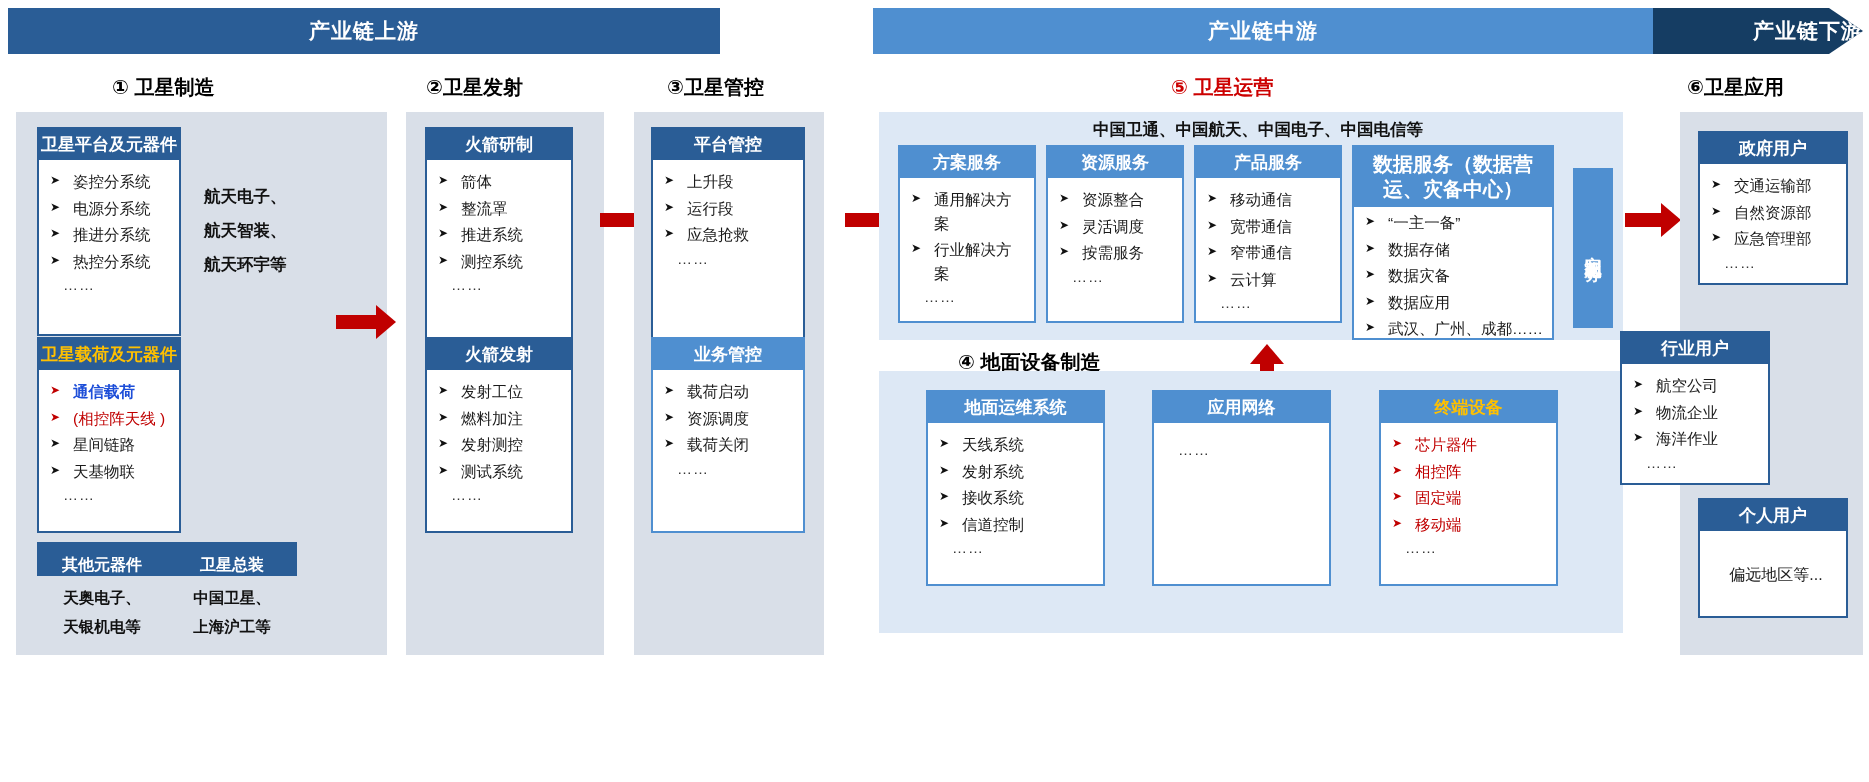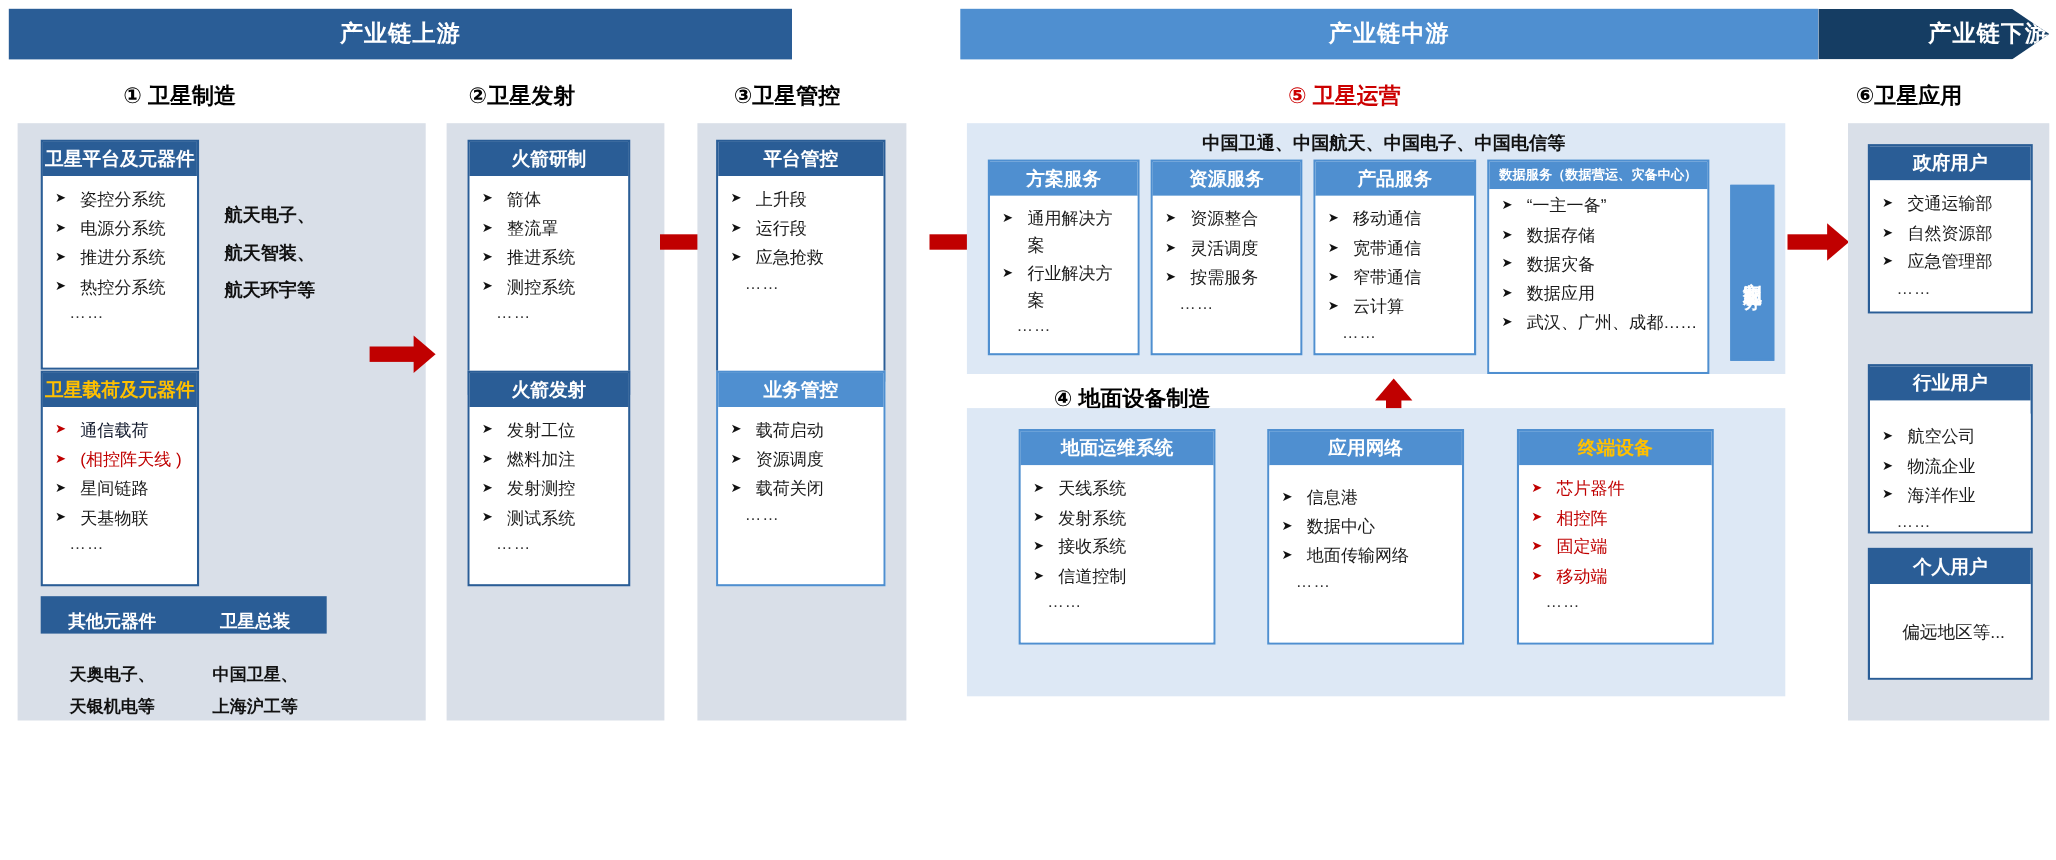--- a/index.html
+++ b/index.html
@@ -56,39 +56,39 @@
   ul.items li{
     font-size:15.5px;line-height:1.52;color:#1a1a1a;
     padding-left:24px;position:relative;margin-bottom:3px;white-space:normal;
   }
   ul.items li::before{
     content:"\27A4";position:absolute;left:1px;top:0;font-size:12px;
     color:#111;line-height:1.75;
   }
   ul.items li.red{color:#c00000;}
   ul.items li.red::before{color:#c00000;}
-  ul.items li.redbold{color:#0f172a;font-weight:normal;}
+  ul.items li.redbold{color:#1d4ed8;font-weight:bold;}
   ul.items li.redbold::before{color:#c00000;}
   .ellip{font-size:15px;color:#333;padding-left:14px;letter-spacing:1px;line-height:1.2;}
   .plain-note{font-size:16px;color:#222;padding-left:4px;}
 
   
   .sidenote{
     position:absolute;font-weight:bold;font-size:16.5px;color:#111;
     line-height:2.05;white-space:nowrap;
   }
 
   
   .mini-table{position:absolute;box-sizing:border-box;}
   .mt-head{
     display:flex;background:#2a5d96;color:#fff;font-weight:bold;font-size:16px;
     height:34px;align-items:flex-end;
   }
   .mt-head>div{flex:1;text-align:center;}
-  .mt-body{display:flex;font-weight:bold;font-size:15.5px;color:#111;padding-top:24px;}
+  .mt-body{display:flex;font-weight:bold;font-size:15.5px;color:#111;padding-top:8px;}
   .mt-body>div{flex:1;text-align:center;line-height:1.85;}
 
   
   .vcard{
     position:absolute;box-sizing:border-box;background:#4f8fd0;border:2px solid #4f8fd0;
     color:#fff;font-weight:bold;font-size:17px;
     display:flex;align-items:center;justify-content:center;
   }
   .vcard span{writing-mode:vertical-rl;text-orientation:upright;letter-spacing:2px;}
 
@@ -281,21 +281,21 @@
       <li>移动通信</li>
       <li>宽带通信</li>
       <li>窄带通信</li>
       <li>云计算</li>
     </ul>
     <div class="ellip">……</div>
   </div>
 </div>
 
 <div class="card lt" style="left:1352px;top:145px;width:202px;height:195px;">
-  <div class="card-head" style="font-size:12px;">数据服务（数据营运、灾备中心）</div>
+  <div class="card-head" style="font-size:20px;">数据服务（数据营运、灾备中心）</div>
   <div class="card-body" style="padding-top:4px;">
     <ul class="items">
       <li>“一主一备”</li>
       <li>数据存储</li>
       <li>数据灾备</li>
       <li>数据应用</li>
       <li>武汉、广州、成都……</li>
     </ul>
   </div>
 </div>
@@ -320,25 +320,20 @@
       <li>接收系统</li>
       <li>信道控制</li>
     </ul>
     <div class="ellip">……</div>
   </div>
 </div>
 
 <div class="card lt" style="left:1152px;top:390px;width:179px;height:196px;">
   <div class="card-head">应用网络</div>
   <div class="card-body" style="padding-top:18px;">
-    <ul class="items">
-      <li>信息港</li>
-      <li>数据中心</li>
-      <li>地面传输网络</li>
-    </ul>
     <div class="ellip">……</div>
   </div>
 </div>
 
 <div class="card lt" style="left:1379px;top:390px;width:179px;height:196px;">
   <div class="card-head gold">终端设备</div>
   <div class="card-body">
     <ul class="items">
       <li class="red">芯片器件</li>
       <li class="red">相控阵</li>
@@ -361,21 +356,21 @@
   <div class="card-body">
     <ul class="items">
       <li>交通运输部</li>
       <li>自然资源部</li>
       <li>应急管理部</li>
     </ul>
     <div class="ellip">……</div>
   </div>
 </div>
 
-<div class="card dk" style="left:1698px;top:331px;width:150px;height:154px;gap:12px;">
+<div class="card dk" style="left:1620px;top:331px;width:150px;height:154px;">
   <div class="card-head">行业用户</div>
   <div class="card-body">
     <ul class="items">
       <li>航空公司</li>
       <li>物流企业</li>
       <li>海洋作业</li>
     </ul>
     <div class="ellip">……</div>
   </div>
 </div>

